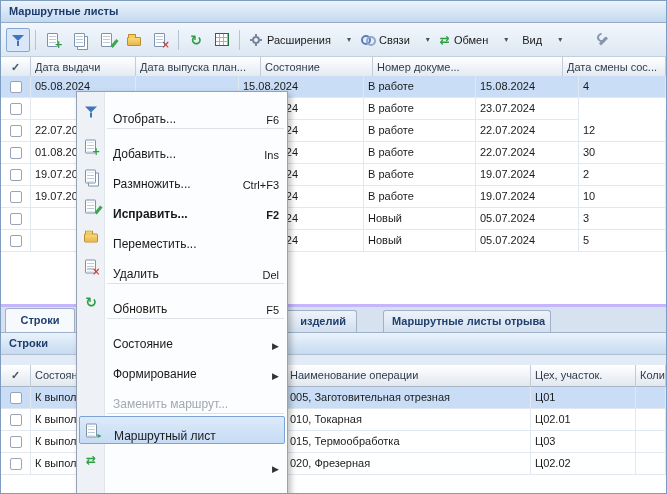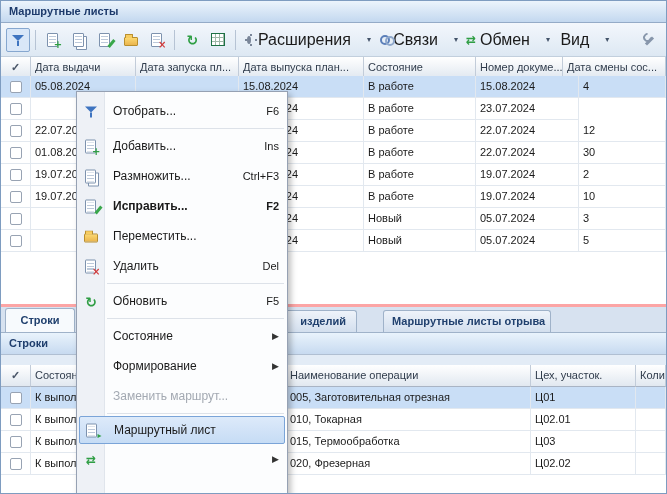--- a/index.html
+++ b/index.html
@@ -1,33 +1,33 @@
 <!DOCTYPE html>
 <html><head>
 <meta charset="utf-8">
 <style>
   html,body{margin:0;padding:0;background:#fff;}
   *{box-sizing:border-box;}
   .app{position:relative;width:667px;height:494px;overflow:hidden;
        font-family:"Liberation Sans",sans-serif;font-size:11px;color:#1a1a1a;
-       border:1px solid #7e9cc0;background:#fca5a5;}
+       border:1px solid #7e9cc0;background:#c4b5fd;}
 
   
   .titlebar{position:absolute;top:0;left:0;right:0;height:22px;
     background:linear-gradient(#ecf4fc,#c3d8ef);border-bottom:1px solid #94abc7;
     line-height:21px;padding-left:8px;font-weight:bold;color:#1d3a6b;}
 
   
   .toolbar{position:absolute;top:22px;left:0;right:0;height:34px;
     background:linear-gradient(#f3f7fc,#dde8f3);border-bottom:1px solid #c2cfdd;
     display:flex;align-items:center;padding:0 4px;}
   .tbtn{display:flex;align-items:center;justify-content:center;height:24px;min-width:24px;
     border:1px solid transparent;background:none;border-radius:2px;padding:0 3px;cursor:pointer;margin:0 1px;}
   .tbtn.pressed{background:#d9e7f8;border-color:#86a7cf;}
-  .tbtn .lbl{margin:0 14px 0 4px;font-size:16px;color:#1a1a1a;font-family:"Liberation Sans",sans-serif;}
+  .tbtn .lbl{margin:0 14px 0 4px;font-size:11px;color:#1a1a1a;font-family:"Liberation Sans",sans-serif;}
   .caret{font-size:8px;color:#44546a;margin-left:2px;}
   .tsep{width:1px;height:20px;background:#b6c3d4;margin:0 4px;}
 
   
   .ic{display:inline-block;position:relative;}
   .ic-filter{width:14px;height:14px;}
   .ic-filter::before{content:"";position:absolute;left:1px;top:2px;
     border-left:6px solid transparent;border-right:6px solid transparent;border-top:6px solid #3e74c0;}
   .ic-filter::after{content:"";position:absolute;left:6px;top:8px;width:2px;height:5px;background:#3e74c0;}
   .icwrap{position:relative;width:17px;height:16px;display:inline-block;}
@@ -102,21 +102,21 @@
   .phead{position:absolute;top:332px;left:0;right:0;height:22px;
     background:linear-gradient(#e9f3fc,#c7daf0);border-bottom:1px solid #b0bfd2;
     font-weight:bold;color:#1f3e6d;line-height:21px;padding-left:8px;}
   .pgap{position:absolute;top:354px;left:0;right:0;height:10px;background:#e3ecf6;}
 
   
   .menu{position:absolute;left:75px;top:90px;width:212px;height:430px;background:#fcfdfe;
     border:1px solid #96a1b3;box-shadow:3px 3px 6px rgba(0,0,0,.25);padding-top:4px;z-index:10;}
   .menu::before{content:"";position:absolute;left:0;top:0;bottom:0;width:27px;
     background:#eef1f6;border-right:1px solid #e0e5ec;}
-  .mi{position:relative;height:30px;display:flex;align-items:center;
+  .mi{position:relative;height:30px;display:flex;align-items:flex-end;
     padding:0 8px 0 36px;font-size:12px;color:#1a1a1a;cursor:pointer;}
   .micon{position:absolute;left:5px;top:50%;transform:translateY(-50%);
     width:18px;height:17px;display:flex;align-items:center;justify-content:center;}
   .mkey{margin-left:auto;font-size:11px;color:#1a1a1a;}
   .marrow{margin-left:auto;font-size:9px;color:#333;}
   .msep{height:1px;background:#dde2e9;margin:2px 3px 2px 30px;}
   .mi.disabled{color:#a3a9b2;cursor:default;}
   .mi.bold .mlabel,.mi.bold .mkey{font-weight:bold;}
   .mi.hl{margin:0 2px;padding-left:34px;border:1px solid #7aa4d8;
     background:linear-gradient(#ddeafa,#c6dcf5);border-radius:2px;height:28px;}
@@ -190,21 +190,20 @@
       <span class="caret">▾</span>
     </button>
     <button class="tbtn" style="margin-left:24px;">
       <span class="ic ic-wrench"></span>
     </button>
   </div>
 
   <div class="ghead" style="top:56px;">
     <div class="hcell c0 chk">✓</div>
     <div class="hcell c1">Дата выдачи</div>
-    <div class="hcell c2">Дата запуска пл...</div>
     <div class="hcell c3">Дата выпуска план...</div>
     <div class="hcell c4">Состояние</div>
     <div class="hcell c6">Номер докуме...</div>
     <div class="hcell c5">Дата смены сос...</div>
   </div>
 
   <div class="gbody" style="top:75px;height:228px;">
     <div class="row sel">
       <div class="cell c0 cbcell">
           <span class="cb"></span>

